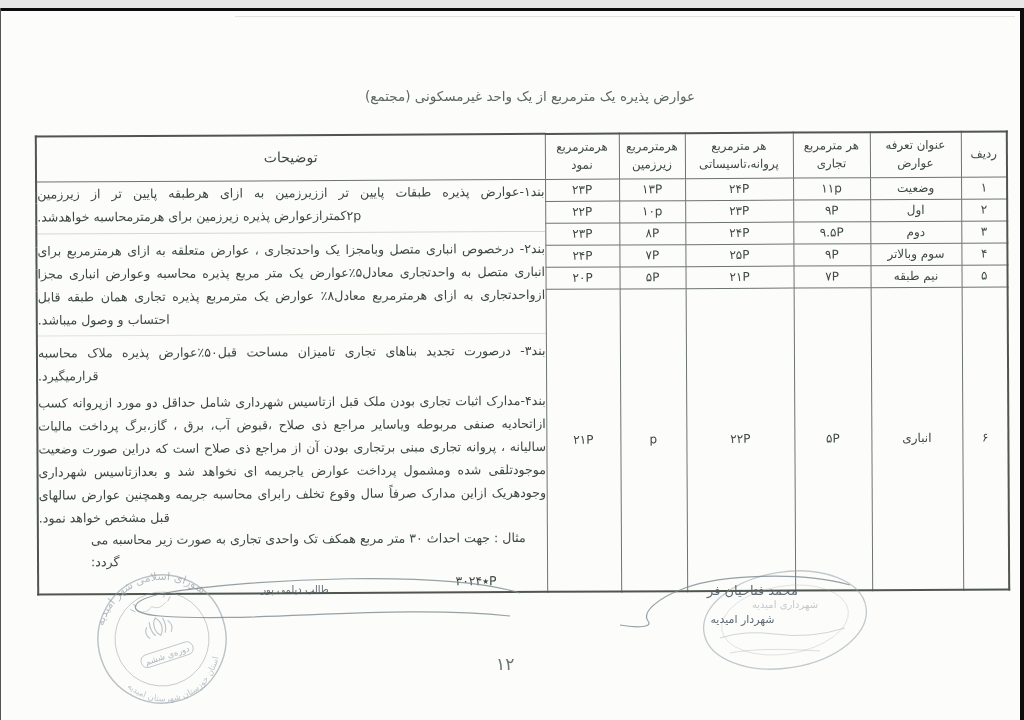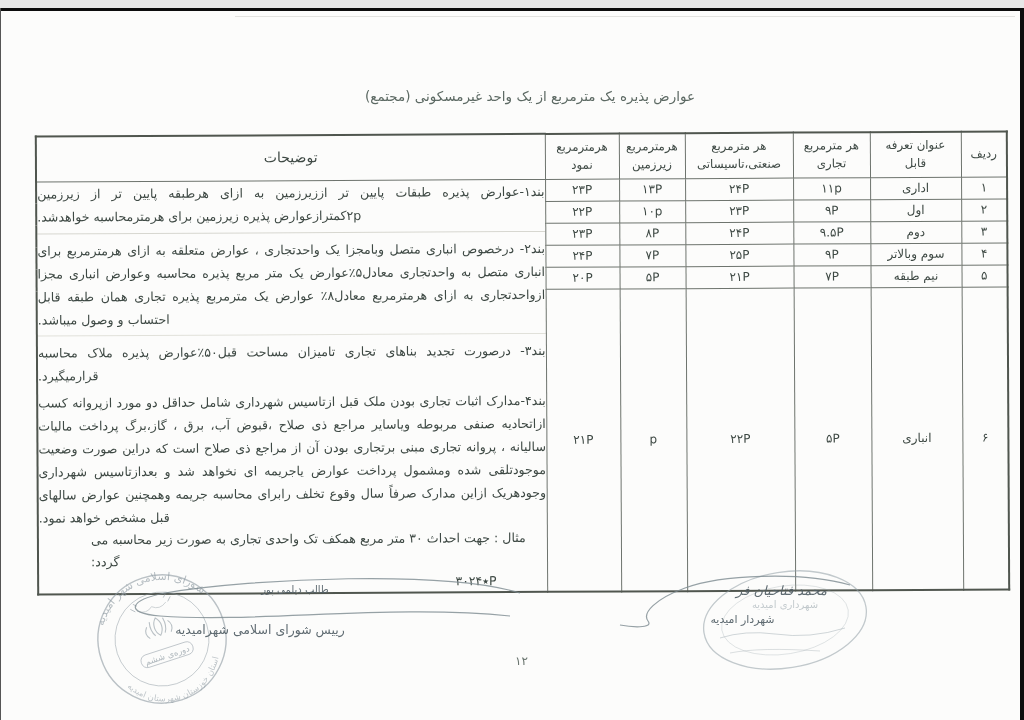--- a/index.html
+++ b/index.html
@@ -49,28 +49,28 @@
     text-align:justify; text-align-last:left; line-height:23px;
   }
   .band.b1{border-bottom:1px solid #d7d7d0; padding-bottom:5px; margin-bottom:5px;}
   .band.b2{border-bottom:1px solid #e1e1da; padding-bottom:4px; margin-bottom:5px;}
   .band.b3{margin-bottom:4px;}
   .example{ direction:rtl; text-align:left; padding-left:52px; line-height:22px; margin-top:3px;}
   .formula{ direction:ltr; text-align:right; padding-right:50px; line-height:20px; font-size:12.5px;}
 
   
   .sig-text{position:absolute; direction:rtl; color:#525f66; opacity:.92;}
-  .mayor-name{left:694px; top:575px; width:175px; text-align:center; font-size:13px;font-style:italic;}
+  .mayor-name{left:665px; top:575px; width:175px; text-align:center; font-size:13px;}
   .mayor-title{left:665px; top:605px; width:155px; text-align:center; font-size:11px;}
   .council-name{left:225px; top:576px; width:140px; text-align:center; font-size:10px;}
   .council-title{left:160px; top:614px; width:200px; text-align:center; font-size:12.5px;}
 
   .page-number{
-    position:absolute; left:496px; top:646px; width:32px; text-align:right;
-    font-size:12px; color:#6a756f; letter-spacing:2px;
+    position:absolute; left:496px; top:646px; width:32px; text-align:left;
+    font-size:17px; color:#6a756f; letter-spacing:2px;
   }
 
   .stamp-svg{position:absolute; pointer-events:none;}
   .stamp-svg text{font-family:"DejaVu Sans", sans-serif;}
 </style>
 </head>
 <body>
 
 <div class="sheet">
 
@@ -92,45 +92,45 @@
       <col style="width:74px">
       <col style="width:509px">
     </colgroup>
     <thead>
       <tr>
         <th>
             <span class="hl">ردیف</span>
           </th>
         <th>
           <span class="hl">عنوان تعرفه</span>
-          <span class="hl">قابل</span>
+          <span class="hl">عوارض</span>
         </th>
         <th>
           <span class="hl">هر مترمربع</span>
           <span class="hl">تجاری</span>
         </th>
         <th>
           <span class="hl">هر مترمربع</span>
-          <span class="hl">صنعتی،تاسیساتی</span>
+          <span class="hl">پروانه،تاسیساتی</span>
         </th>
         <th>
           <span class="hl">هرمترمربع</span>
           <span class="hl">زیرزمین</span>
         </th>
         <th>
           <span class="hl">هرمترمربع</span>
           <span class="hl">نمود</span>
         </th>
         <th class="notes-h">توضیحات</th>
       </tr>
     </thead>
     <tbody>
       <tr class="datarow">
         <td class="no">۱</td>
-        <td class="ttl">اداری</td>
+        <td class="ttl">وضعیت</td>
         <td class="val">۱۱p</td>
         <td class="val">۲۴P</td>
         <td class="val">۱۳P</td>
         <td class="val">۲۳P</td>
         <td class="notes" rowspan="6">
           <p class="band b1">بند۱-عوارض پذیره طبقات پایین تر اززیرزمین به ازای هرطبقه پایین تر از زیرزمین ۲pکمترازعوارض پذیره زیرزمین برای هرمترمحاسبه خواهدشد.</p>
           <p class="band b2">بند۲- درخصوص انباری متصل وبامجزا یک واحدتجاری ، عوارض متعلقه به ازای هرمترمربع برای انباری متصل به واحدتجاری معادل۵٪عوارض یک متر مربع پذیره محاسبه وعوارض انباری مجزا ازواحدتجاری به ازای هرمترمربع معادل۸٪ عوارض یک مترمربع پذیره تجاری همان طبقه قابل احتساب و وصول میباشد.</p>
           <p class="band b3">بند۳- درصورت تجدید بناهای تجاری تامیزان مساحت قبل۵۰٪عوارض پذیره ملاک محاسبه قرارمیگیرد.</p>
           <p class="band">بند۴-مدارک اثبات تجاری بودن ملک قبل ازتاسیس شهرداری شامل حداقل دو مورد ازپروانه کسب ازاتحادیه صنفی مربوطه ویاسایر مراجع ذی صلاح ،قبوض آب، برق ، گاز،برگ پرداخت مالیات سالیانه ، پروانه تجاری مبنی برتجاری بودن آن از مراجع ذی صلاح است که دراین صورت وضعیت موجودتلقی شده ومشمول پرداخت عوارض یاجریمه ای نخواهد شد و بعدازتاسیس شهرداری وجودهریک ازاین مدارک صرفاً سال وقوع تخلف رابرای محاسبه جریمه وهمچنین عوارض سالهای قبل مشخص خواهد نمود.</p>
           <p class="example">مثال : جهت احداث ۳۰ متر مربع همکف تک واحدی تجاری به صورت زیر محاسبه می گردد:</p>
@@ -221,17 +221,16 @@
     </g>
   </svg>
 
   <svg class="stamp-svg" style="left:105px; top:560px;" width="430" height="70" viewBox="0 0 430 70">
     <path d="M415 25 C 340 2, 150 10, 60 25 C 25 32, 18 45, 55 48 C 150 55, 290 36, 405 48" stroke="#7c8990" fill="none" stroke-width="1.2" opacity="0.8"></path>
   </svg>
 
   <div class="sig-text mayor-name">محمد فتاحیان فر</div>
   <div class="sig-text mayor-title">شهردار امیدیه</div>
   <div class="sig-text council-name">طالب دیلمی پور</div>
-  <div class="sig-text council-title">رییس شورای اسلامی شهرامیدیه</div>
 
   <div class="page-number">۱۲</div>
 
 </div>
 
 </body></html>

